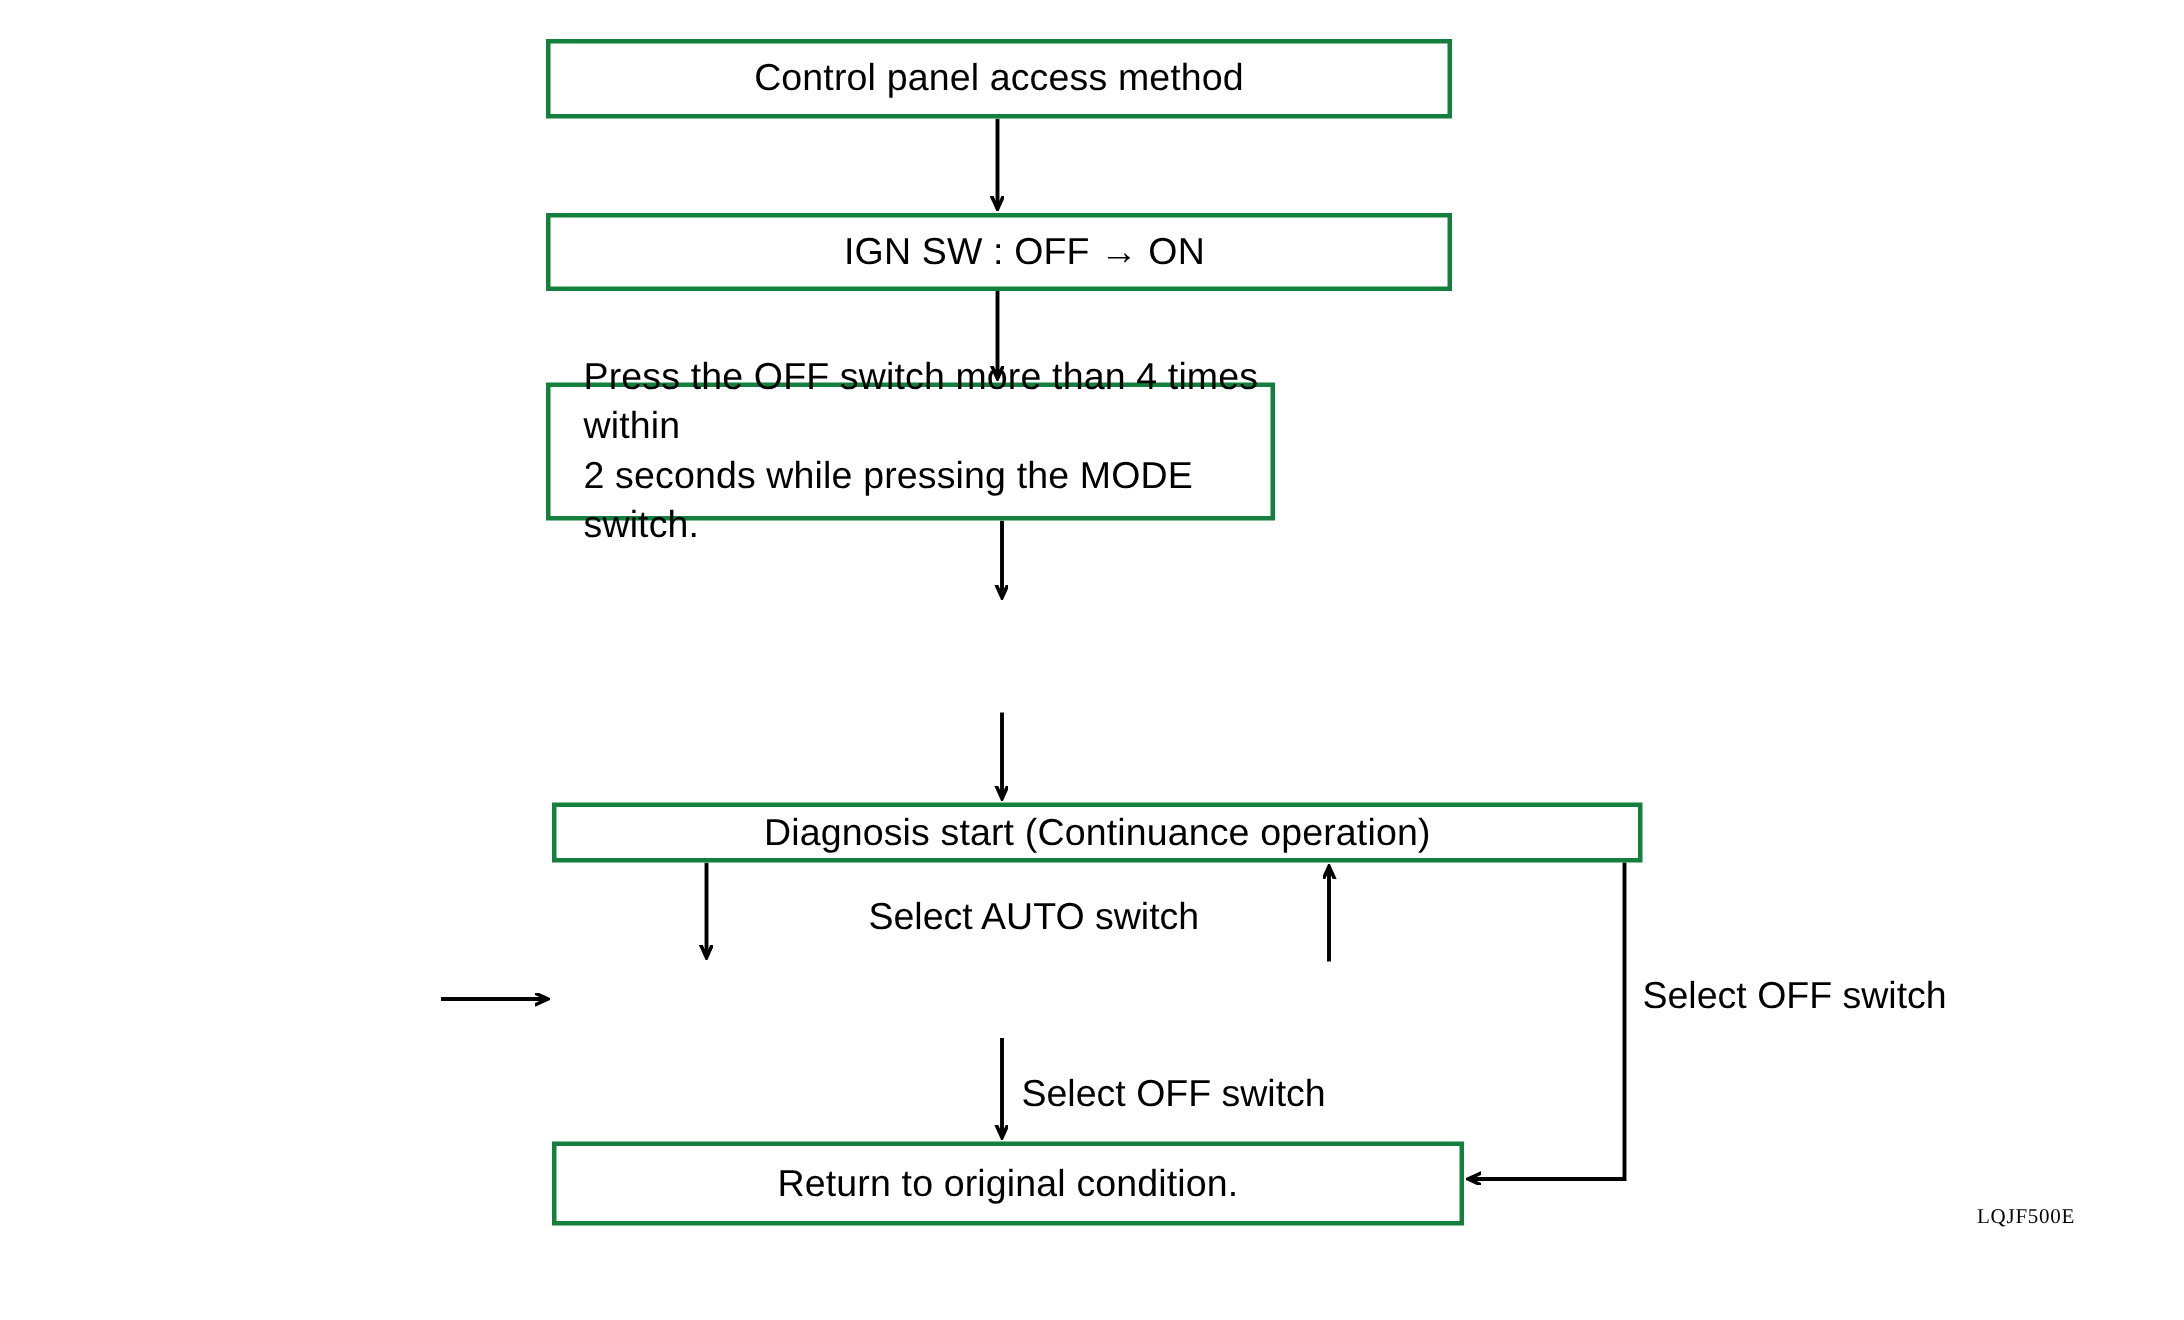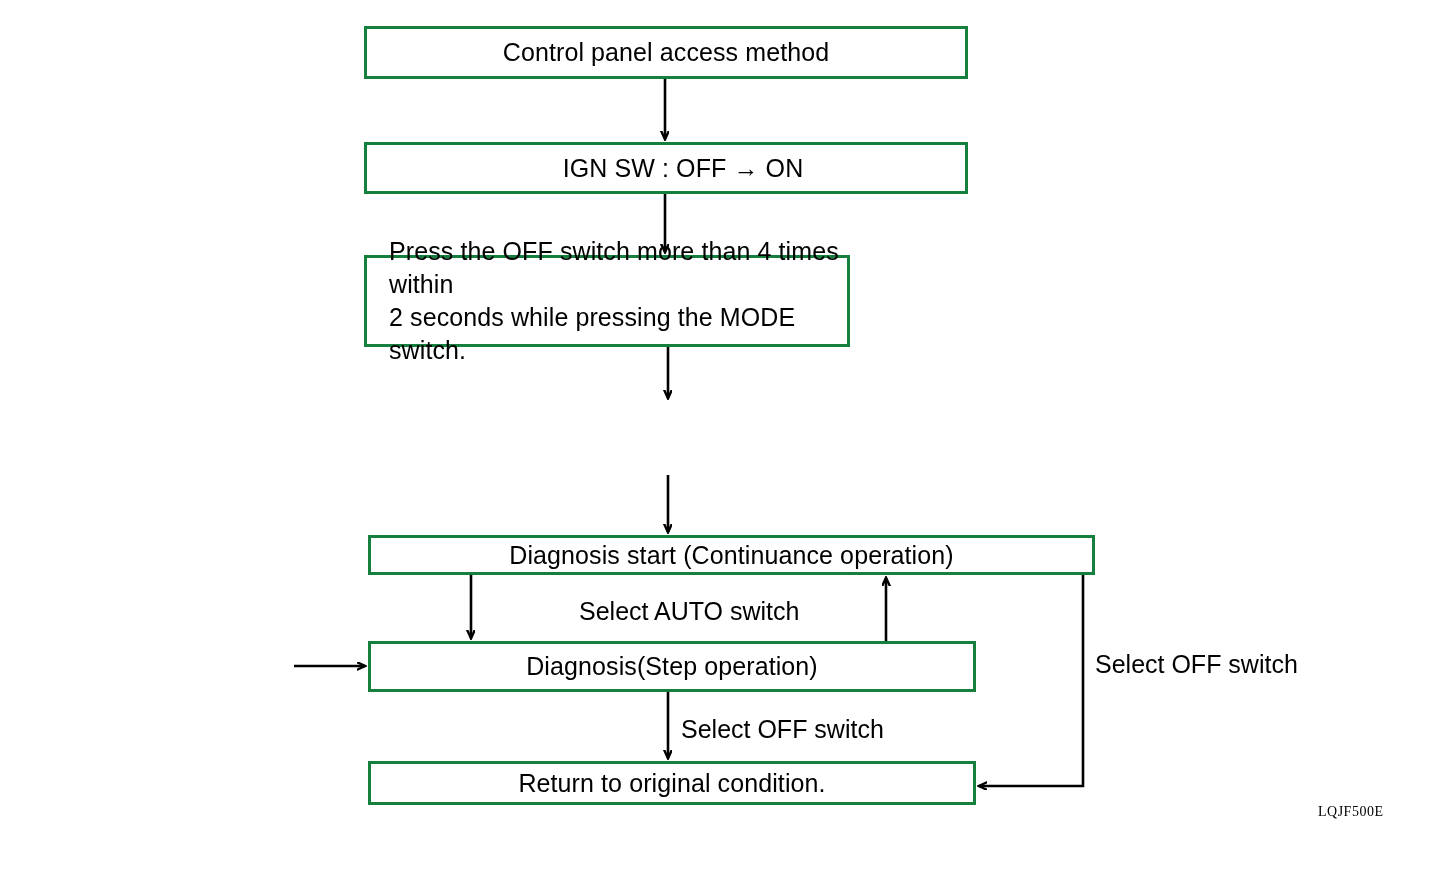--- a/index.html
+++ b/index.html
@@ -41,21 +41,21 @@
     letter-spacing: 0.1px;
     white-space: pre-line;
   }
   .node-n1 { left: 364px; top: 26px;  width: 604px; height: 53px; }
   .node-n2 { left: 364px; top: 142px; width: 604px; height: 52px; padding-left: 34px; }
   .node-n3 { left: 364px; top: 255px; width: 486px; height: 92px;
              justify-content: flex-start; text-align: left; padding-left: 22px; }
   .node-n4 { left: 364px; top: 401px; width: 608px; height: 74px; }
   .node-n5 { left: 368px; top: 535px; width: 727px; height: 40px; }
   .node-n6 { left: 368px; top: 641px; width: 608px; height: 51px; }
-  .node-n7 { left: 368px; top: 761px; width: 608px; height: 44px; }
+  .node-n7 { left: 368px; top: 761px; width: 608px; height: 56px; }
 
   .edge-label {
     position: absolute;
     font-size: 25px;
     white-space: nowrap;
     line-height: 1.3;
   }
   .lbl-auto      { left: 579px; top: 595px; }
   .lbl-off-mid   { left: 681px; top: 713px; }
   .lbl-off-right { left: 1095px; top: 648px; }
@@ -110,21 +110,20 @@
   <div class="node node-n1">Control panel access method</div>
 
   <div class="node node-n2">IGN SW : OFF → ON</div>
 
   <div class="node node-n3">Press the OFF switch more than 4 times within
 2 seconds while pressing the MODE switch.</div>
 
 
   <div class="node node-n5">Diagnosis start (Continuance operation)</div>
 
-  <div class="node node-n6">Diagnosis(Step operation)</div>
 
   <div class="node node-n7">Return to original condition.</div>
 
   <div class="edge-label lbl-auto">Select AUTO switch</div>
 
   <div class="edge-label lbl-off-mid">Select OFF switch</div>
 
   <div class="edge-label lbl-off-right">Select OFF switch</div>
 
 

